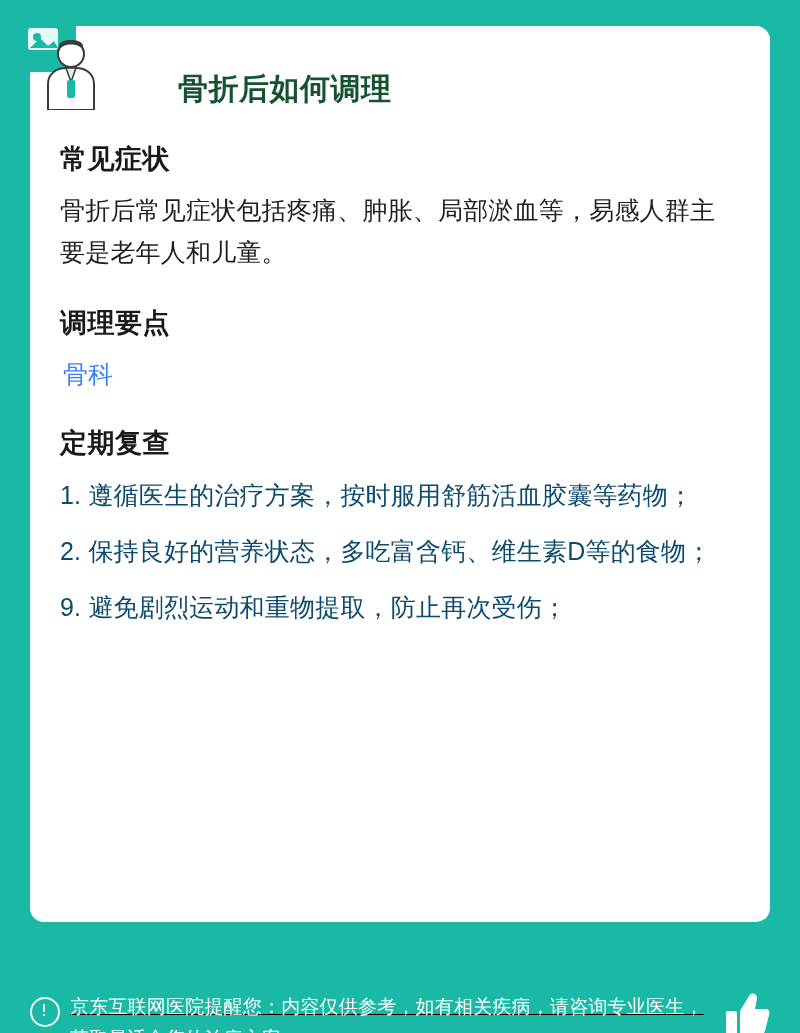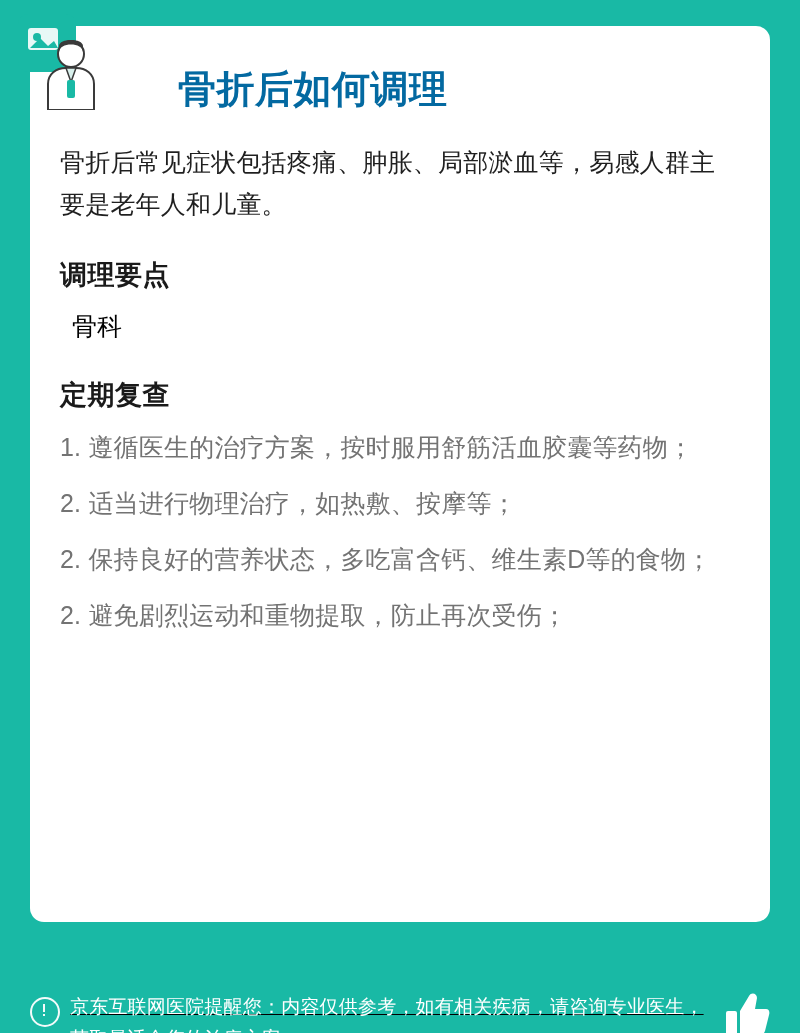--- a/index.html
+++ b/index.html
@@ -33,23 +33,23 @@
     left: 18px;
     top: 14px;
     width: 86px;
     height: 96px;
     z-index: 5;
   }
 
   .title {
     margin: 0 0 0 118px;
     padding-top: 18px;
-    font-size: 38px;
+    font-size: 30px;
     line-height: 38px;
-    color: #0369a1;
+    color: #14532d;
     font-weight: 700;
     letter-spacing: 0.5px;
   }
 
   .body {
     margin-top: 34px;
   }
 
   h2.section {
     font-size: 27px;
@@ -69,33 +69,33 @@
     line-height: 42px;
     color: #1f1f1f;
     margin: 0 0 10px 0;
     letter-spacing: 0.2px;
     font-family: Liberation Serif, serif;
   }
 
   p.small-para {
     font-size: 25px;
     line-height: 40px;
-    color: #000000;
-    margin: 0 0 4px 12px;
+    color: #3b82f6;
+    margin: 0 0 4px 3px;
   }
 
   ol.points {
     list-style: none;
     margin: 14px 0 0 0;
     padding: 0;
   }
   ol.points li {
     font-size: 25px;
     line-height: 42px;
-    color: #737373;
+    color: #0c4a6e;
     margin-bottom: 14px;
     letter-spacing: 0.2px;
   }
 
   
   .footer {
     position: absolute;
     left: 0;
     top: 971px;
     width: 800px;
@@ -153,31 +153,31 @@
 </style>
 </head>
 <body>
 
 <div class="card">
 
   <h1 class="title">骨折后如何调理</h1>
 
   <div class="body">
 
+    <h2 class="section">常见症状</h2>
     <p class="para">骨折后常见症状包括疼痛、肿胀、局部淤血等，易感人群主要是老年人和儿童。</p>
 
     <h2 class="section tight">调理要点</h2>
     <p class="small-para">骨科</p>
 
     <h2 class="section tight">定期复查</h2>
     <ol class="points">
       <li>1. 遵循医生的治疗方案，按时服用舒筋活血胶囊等药物；</li>
-      <li>2. 适当进行物理治疗，如热敷、按摩等；</li>
       <li>2. 保持良好的营养状态，多吃富含钙、维生素D等的食物；</li>
-      <li>2. 避免剧烈运动和重物提取，防止再次受伤；</li>
+      <li>9. 避免剧烈运动和重物提取，防止再次受伤；</li>
     </ol>
   </div>
 </div>
 
 <div class="avatar">
   <svg width="86" height="96" viewBox="0 0 86 96" xmlns="http://www.w3.org/2000/svg">
     <rect x="0" y="0" width="58" height="58" rx="10" fill="#19b9a5"></rect>
     <rect x="10" y="14" width="30" height="22" rx="3" fill="#ffffff" opacity="0.9"></rect>
     <circle cx="19" cy="23" r="4" fill="#19b9a5"></circle>
     <path d="M12 34 L22 24 L30 32 L36 27 L40 34 Z" fill="#19b9a5"></path>

